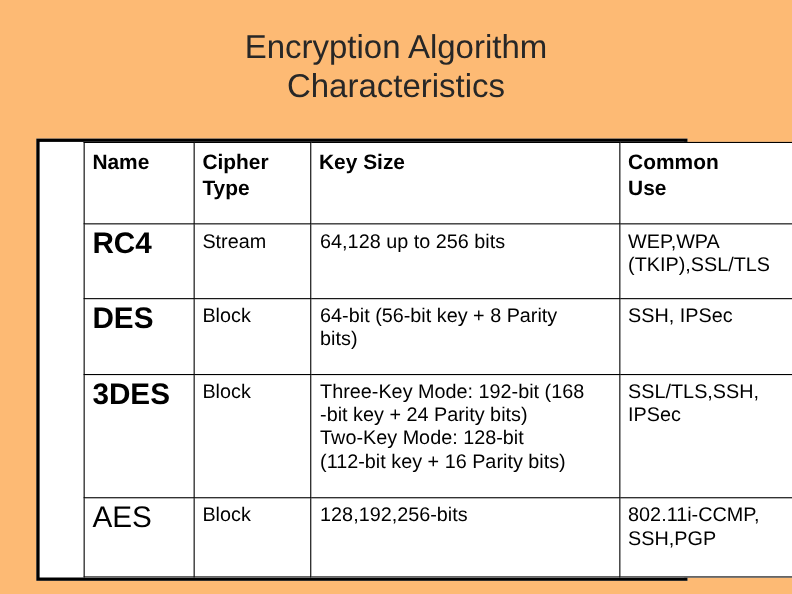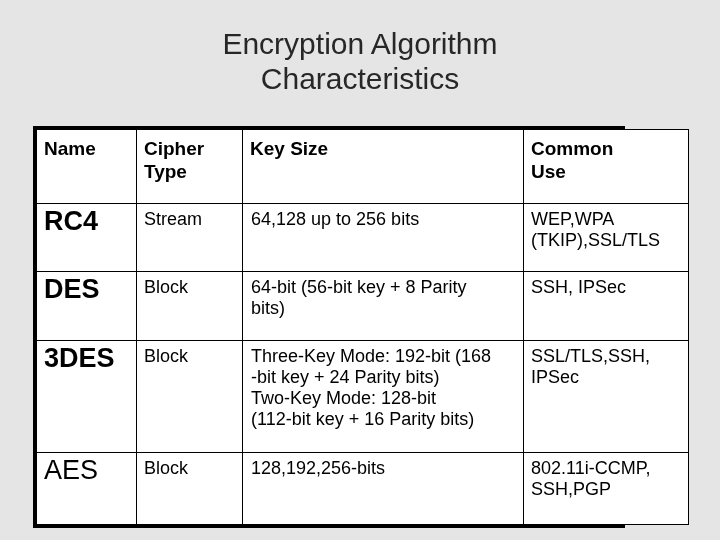--- a/index.html
+++ b/index.html
@@ -12,21 +12,21 @@
     height: 540px;
     overflow: hidden;
     font-family: "Liberation Sans", sans-serif;
     color: #000000;
     -webkit-font-smoothing: none;
   }
   .slide {
     position: relative;
     width: 720px;
     height: 540px;
-    background: #e5e5e5;
+    background: #fdba74;
   }
 
   
   .title {
     position: absolute;
     left: 0;
     top: 26px;
     width: 720px;
     text-align: center;
     font-family: "Liberation Sans", sans-serif;
@@ -40,20 +40,21 @@
 
   
   .table-wrap {
     position: absolute;
     left: 33px;
     top: 126px;
     width: 592px;
     border: 3px solid #000000;
     box-sizing: border-box;
     background: #ffffff;
+    padding-left: 40px;
   }
   table.chars {
     border-collapse: collapse;
     table-layout: fixed;
     width: 100%;
     background: #ffffff;
   }
   table.chars col.c-name  { width: 100px; }
   table.chars col.c-type  { width: 106px; }
   table.chars col.c-key   { width: 281px; }

